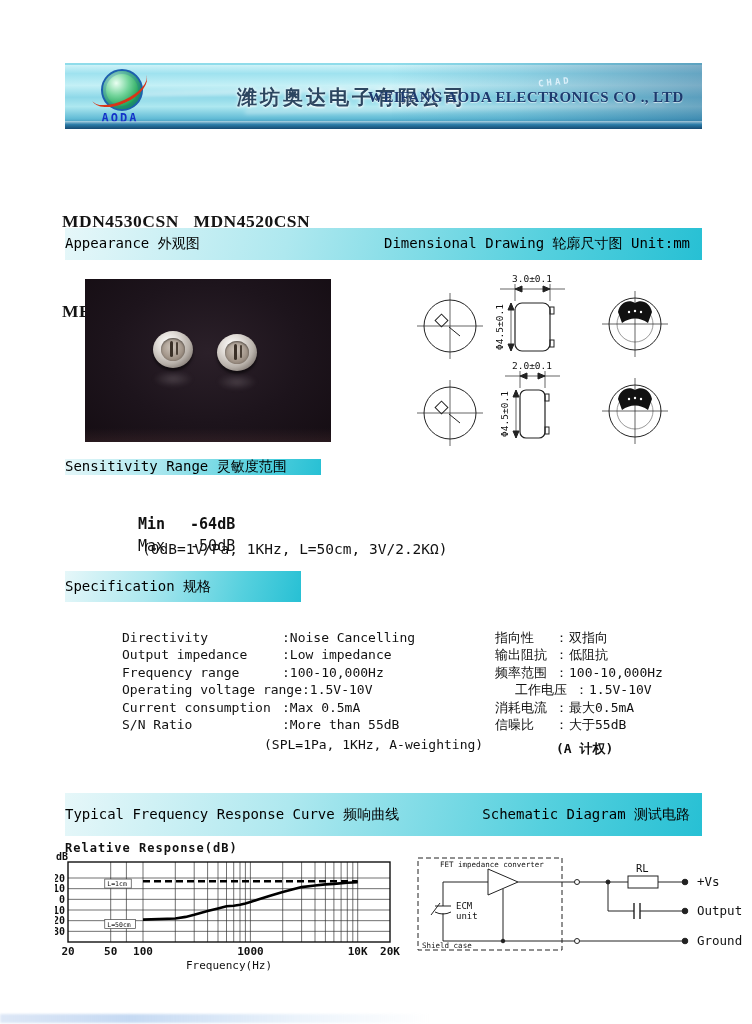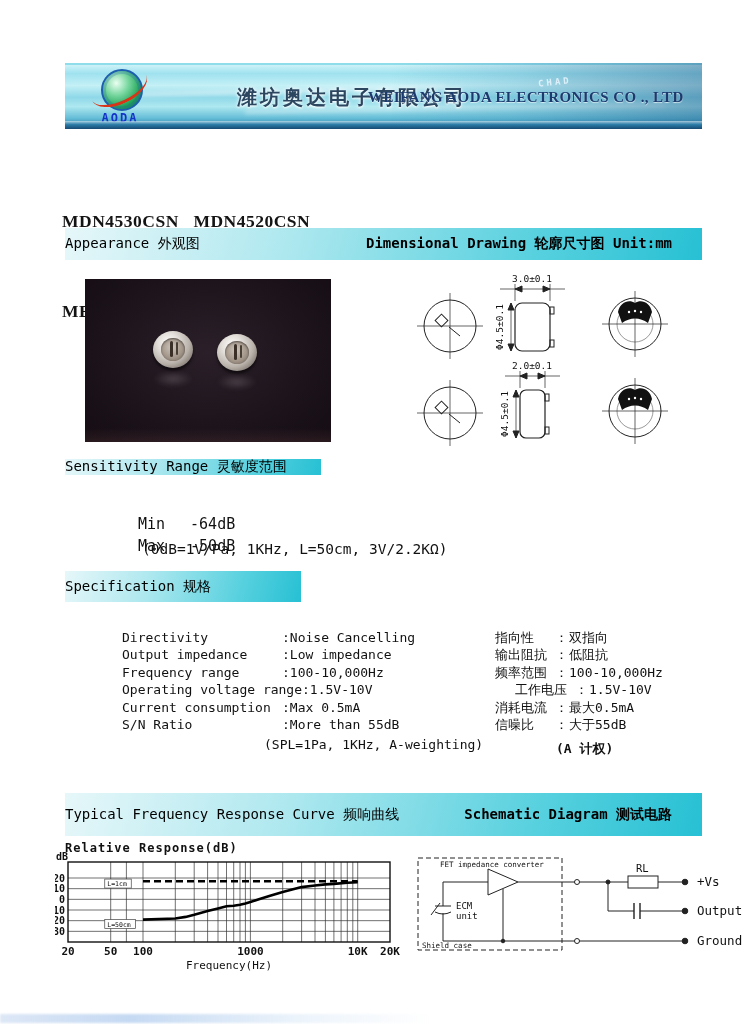--- a/index.html
+++ b/index.html
@@ -35,21 +35,21 @@
 
   
   #models{left:62px;top:146px;font-size:17.5px;font-weight:bold;line-height:30px;
     letter-spacing:.5px;white-space:pre;color:#141414;}
 
   
   .bar{display:flex;align-items:center;justify-content:space-between;
     background:linear-gradient(105deg,#e6f7f9 0%,#aee8ef 35%,#55d0de 75%,#27c0d4 100%);
     font-size:14px;color:#000;}
   .bar .l{white-space:pre;}
-  .bar .r{padding-right:30px;white-space:pre;font-weight:bold;}
+  .bar .r{padding-right:12px;white-space:pre;}
   #bar-appearance{left:65px;top:228px;width:637px;height:32px;}
   #bar-sensitivity{left:65px;top:459px;width:256px;height:16px;}
   #bar-spec{left:65px;top:571px;width:236px;height:31px;}
   #bar-bottom{left:65px;top:793px;width:637px;height:43px;}
 
   
   #photo{left:85px;top:279px;width:246px;height:163px;
     background:radial-gradient(ellipse at 50% 45%,#2b2029 0%,#1d141c 55%,#150d13 100%);}
   #photo .table-glow{position:absolute;left:0;bottom:0;width:100%;height:14px;
     background:linear-gradient(180deg,rgba(0,0,0,0),rgba(110,70,70,.22));}
@@ -66,21 +66,21 @@
 
   
   #drawings{left:415px;top:270px;width:300px;height:190px;}
   #chart{left:55px;top:840px;width:345px;height:132px;}
   #schematic{left:410px;top:845px;width:340px;height:112px;}
   svg text{font-family:"DejaVu Sans Mono","Liberation Mono",monospace;fill:#111;}
 
   
   .sens-row{font-size:15px;white-space:pre;}
   .sens-row .lab{display:inline-block;width:52px;}
-  #sens-min{left:120px;top:497px;}
+  #sens-min{left:120px;top:497px;font-weight:bold;}
   #sens-max{left:120px;top:519px;}
   #sens-cond{left:142px;top:541px;font-size:14.5px;white-space:pre;}
 
   
   #spec-table{left:122px;top:629px;width:580px;font-size:13px;}
   .spec-row{display:flex;line-height:17.4px;white-space:pre;}
   .s-en-label{min-width:160px;}
   .s-en-val{min-width:213px;}
   .s-cn-label{min-width:60px;}
   .s-cn-colon{min-width:14px;}

